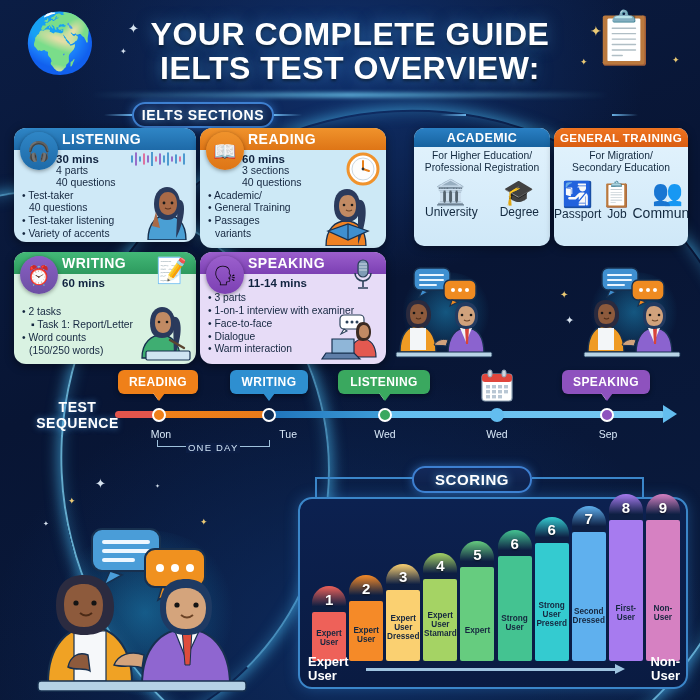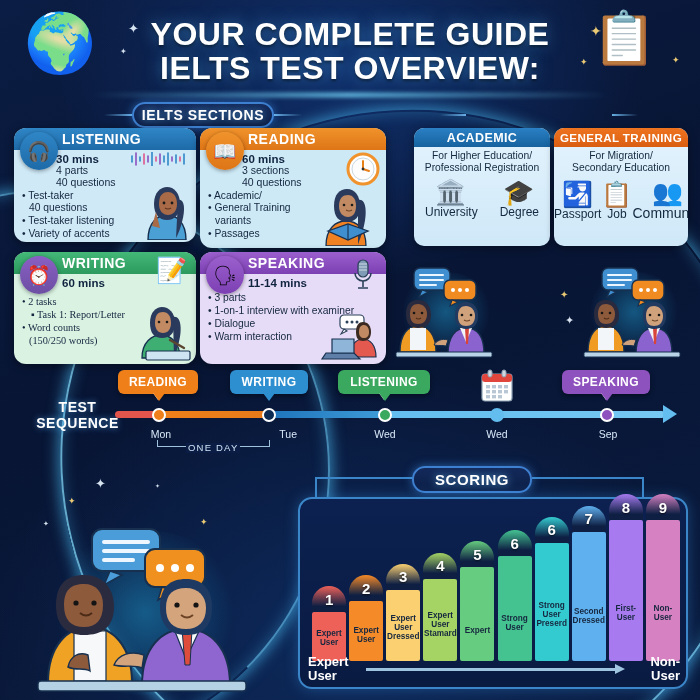--- a/index.html
+++ b/index.html
@@ -205,22 +205,22 @@
       <span>READING</span>
     </div>
     <div class="badge" style="background:linear-gradient(180deg,#f0932c,#de7516);font-size:19px;">📖</div>
     <div class="body">
       <div class="mins">60 mins</div>
       <div class="sub"><span>3 sections</span></div>
       <div class="sub"><span>40 questions</span></div>
       <div class="bullets">
         <div>• <span>Academic/</span></div>
         <div>• <span>General Training</span></div>
+        <div>• <span>Passages</span></div>
         <div style="padding-left:7px;"><span>  variants</span></div>
-        <div>• <span>Passages</span></div>
       </div>
       <div style="position:absolute;right:6px;top:2px;">
         <svg width="34" height="34" viewBox="0 0 34 34">
           <circle cx="17" cy="17" r="15" fill="#fff" stroke="#f0932c" stroke-width="3"></circle>
           <circle cx="17" cy="17" r="11" fill="#fdfdfd" stroke="#cbd7e0" stroke-width="1"></circle>
           <line x1="17" y1="17" x2="17" y2="9" stroke="#e8801a" stroke-width="2" stroke-linecap="round"></line>
           <line x1="17" y1="17" x2="23" y2="19" stroke="#e8801a" stroke-width="2" stroke-linecap="round"></line>
           <circle cx="17" cy="17" r="1.4" fill="#333"></circle>
         </svg>
       </div>
@@ -240,21 +240,21 @@
     </div>
   </div>
 
   <div class="card" style="left:14px;top:252px;width:182px;height:112px;background:#d9f2e2;">
     <div class="hdr" style="background:linear-gradient(180deg,#43b877,#2d9a5e);">
       <span>WRITING</span>
     </div>
     <div class="badge" style="background:linear-gradient(180deg,#8a5fc4,#6c4fa3);font-size:19px;">⏰</div>
     <div class="body">
       <div class="mins" style="margin-left:40px;">60 mins</div>
-      <div class="bullets" style="margin-top:7px;font-family:Liberation Serif, serif;">
+      <div class="bullets" style="margin-top:17px;">
         <div>• <span>2 tasks</span></div>
         <div style="padding-left:9px;">▪ <span>  Task 1: Report/Letter</span></div>
         <div>• <span>Word counts</span></div>
         <div style="padding-left:7px;"><span>(150/250 words)</span></div>
       </div>
       <div style="position:absolute;right:8px;top:-18px;font-size:25px;">📝</div>
       <div style="position:absolute;right:0px;bottom:-2px;">
         <svg width="66" height="58" viewBox="0 0 66 58">
           <path d="M12 54 C12 38 22 31 31 31 C41 31 50 39 50 54 Z" fill="#3fae72" stroke="#17304f" stroke-width="1.3"></path>
           <path d="M20 19 C20 8 26 3 32 3 C39 3 45 9 45 19 C45 29 40 34 32 34 C24 34 20 29 20 19Z" fill="#2a3a5c"></path>
@@ -272,20 +272,21 @@
   <div class="card" style="left:200px;top:252px;width:186px;height:112px;background:#e7dcf7;">
     <div class="hdr" style="background:linear-gradient(180deg,#9b5fcd,#7c40b3);">
       <span>SPEAKING</span>
     </div>
     <div class="badge" style="background:linear-gradient(180deg,#9b5fcd,#7c40b3);font-size:19px;">🗣</div>
     <div class="body">
       <div class="mins" style="margin-left:40px;">11-14 mins</div>
       <div class="bullets" style="margin-top:3px;">
         <div>• <span>3 parts</span></div>
         <div>• <span>1-on-1 interview with examiner</span></div>
+        <div>• <span>Face-to-face</span></div>
         <div>• <span>Dialogue</span></div>
         <div>• <span>Warm interaction</span></div>
       </div>
       <div style="position:absolute;right:10px;top:-16px;">
         <svg width="26" height="34" viewBox="0 0 26 34">
           <rect x="8" y="2" width="10" height="17" rx="5" fill="#7f9bb5" stroke="#2b4159" stroke-width="1.2"></rect>
           <path d="M5 15 a8 8 0 0 0 16 0" stroke="#2b4159" stroke-width="1.6" fill="none"></path>
           <line x1="13" y1="23" x2="13" y2="29" stroke="#2b4159" stroke-width="1.6"></line>
           <line x1="8" y1="30" x2="18" y2="30" stroke="#2b4159" stroke-width="1.6"></line>
           <g stroke="#cfdbe6" stroke-width="1">

